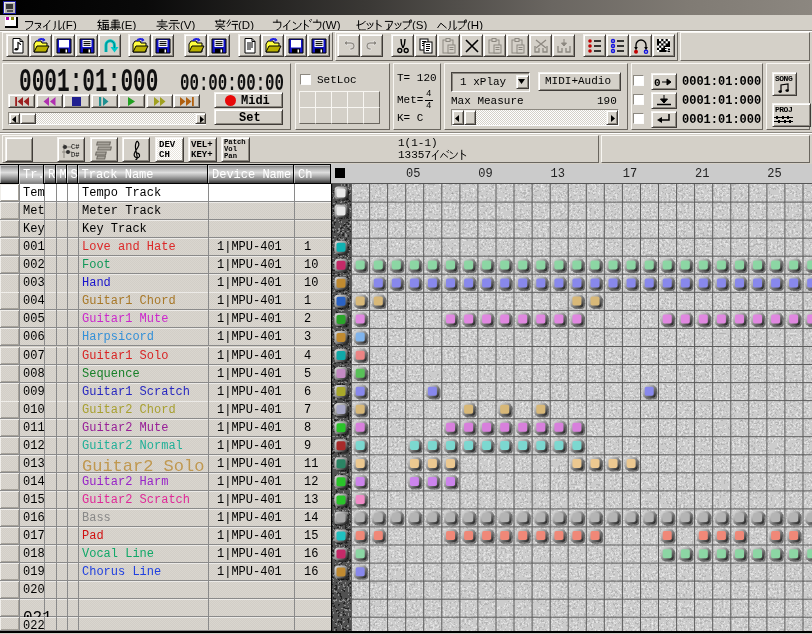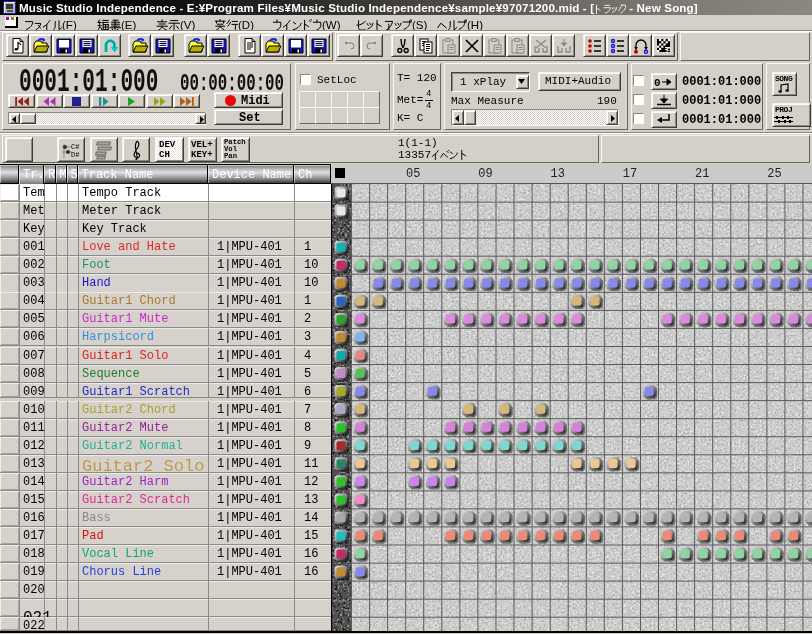--- a/index.html
+++ b/index.html
@@ -78,29 +78,20 @@
       <symbol id="g-gyo" viewBox="0 0 12 12">
         <path d="M3.4 1C2.7 2.5 1.9 3.6 1 4.6M4.6 3.2c-.7 1.6-1.6 2.8-2.8 4M6.4 2.4h5M6 5.4h6M9.4 5.4v4.8c0 1-.6 1.6-1.8 1.6" fill="none" stroke="currentColor" stroke-width="1" stroke-linecap="square"></path>
       </symbol>
     </defs>
   </svg>
 <div class="a" style="left:0;top:0;width:812px;height:15px;background:linear-gradient(90deg,#000 0%,#0a0a0a 18%,#3a3835 45%,#6a6661 68%,#807b74 85%,#8c8780 100%)">
  <div class="a" style="left:3px;top:1px;width:13px;height:13px;background:#b8b4b0;border:1px solid #2020a0;box-shadow:inset 1px 1px 0 #e8e8e8">
    <div class="a" style="left:2px;top:2px;width:7px;height:5px;background:#383838"></div>
    <div class="a" style="left:3px;top:8px;width:6px;height:2px;background:#505050"></div>
  </div>
- <div class="a" style="left:19px;top:1px;color:#fff;font-family:'Liberation Sans',sans-serif;font-size:11.6px;font-weight:bold;white-space:nowrap;letter-spacing:.15px">Music Studio Independence - E:¥Program Files¥Music Studio Independence¥sample¥97071200.mid - [<svg class="kn" style="width:8.3px;height:10px;color:#fff;">
-        <use href="#g-to"></use>
-      </svg><svg class="kn" style="width:8.3px;height:10px;color:#fff;">
-        <use href="#g-ra"></use>
-      </svg><svg class="kn" style="width:6.7px;height:10px;color:#fff;">
-        <use href="#g-xtu"></use>
-      </svg><svg class="kn" style="width:8.3px;height:10px;color:#fff;">
-        <use href="#g-ku"></use>
-      </svg> - New Song]</div>
 </div>
 
 <div class="a" style="left:0;top:15px;width:812px;height:15px;background:#d4d0c8">
  <div class="a" style="left:5px;top:2px;width:13px;height:11px;background:#fff;border-right:2px solid #000;border-bottom:2px solid #000">
   <div class="a" style="left:1px;top:0px;width:3px;height:3px;background:#b000b0"></div>
   <div class="a" style="left:6px;top:0px;width:3px;height:3px;background:#909010"></div>
  </div>
  <div class="a" style="left:24px;top:1px;white-space:nowrap"><svg class="kn" style="width:10px;height:12px;">
         <use href="#g-fu"></use>
       </svg><svg class="kn" style="width:8px;height:12px;">
@@ -809,21 +800,21 @@
     <div class="a" style="left:55.5px;top:0;width:1px;height:100%;background:#8a8a8a"></div>
     <div class="a" style="left:66.5px;top:0;width:1px;height:100%;background:#8a8a8a"></div>
     <div class="a" style="left:77.5px;top:0;width:1px;height:100%;background:#8a8a8a"></div>
     <div class="a" style="left:208px;top:0;width:1px;height:100%;background:#8a8a8a"></div>
     <div class="a" style="left:294px;top:0;width:1px;height:100%;background:#8a8a8a"></div>
     <span class="a" style="left:23px;top:2px;font-size:12px;color:#000">008</span>
     <span class="a" style="left:82px;top:2px;font-size:12px;color:#188028;white-space:nowrap">Sequence</span>
     <span class="a" style="left:217px;top:2px;font-size:12px;color:#000">1|MPU-401</span>
     <span class="a" style="left:304px;top:2px;font-size:12px;color:#000">5</span>
   </div>
-<div class="a" style="left:0;top:382.6px;width:331px;height:15px;background:repeating-conic-gradient(#dad6cf 0 25%,#d2cec7 0 50%) 0 0/2px 2px;border-bottom:1px solid #8a8a8a;box-shadow:inset 0 1px 0 rgba(255,255,255,.55)">
+<div class="a" style="left:0;top:382.6px;width:331px;height:34px;background:repeating-conic-gradient(#dad6cf 0 25%,#d2cec7 0 50%) 0 0/2px 2px;border-bottom:1px solid #8a8a8a;box-shadow:inset 0 1px 0 rgba(255,255,255,.55)">
     <div class="a" style="left:0;top:0;width:19px;height:100%;box-shadow:inset 1px 1px 0 #f0eeea,inset -1px -1px 0 #a6a29a"></div>
     <div class="a" style="left:19px;top:0;width:1px;height:100%;background:#8a8a8a"></div>
     <div class="a" style="left:44px;top:0;width:1px;height:100%;background:#8a8a8a"></div>
     <div class="a" style="left:55.5px;top:0;width:1px;height:100%;background:#8a8a8a"></div>
     <div class="a" style="left:66.5px;top:0;width:1px;height:100%;background:#8a8a8a"></div>
     <div class="a" style="left:77.5px;top:0;width:1px;height:100%;background:#8a8a8a"></div>
     <div class="a" style="left:208px;top:0;width:1px;height:100%;background:#8a8a8a"></div>
     <div class="a" style="left:294px;top:0;width:1px;height:100%;background:#8a8a8a"></div>
     <span class="a" style="left:23px;top:2px;font-size:12px;color:#000">009</span>
     <span class="a" style="left:82px;top:2px;font-size:12px;color:#2828c0;white-space:nowrap">Guitar1 Scratch</span>

